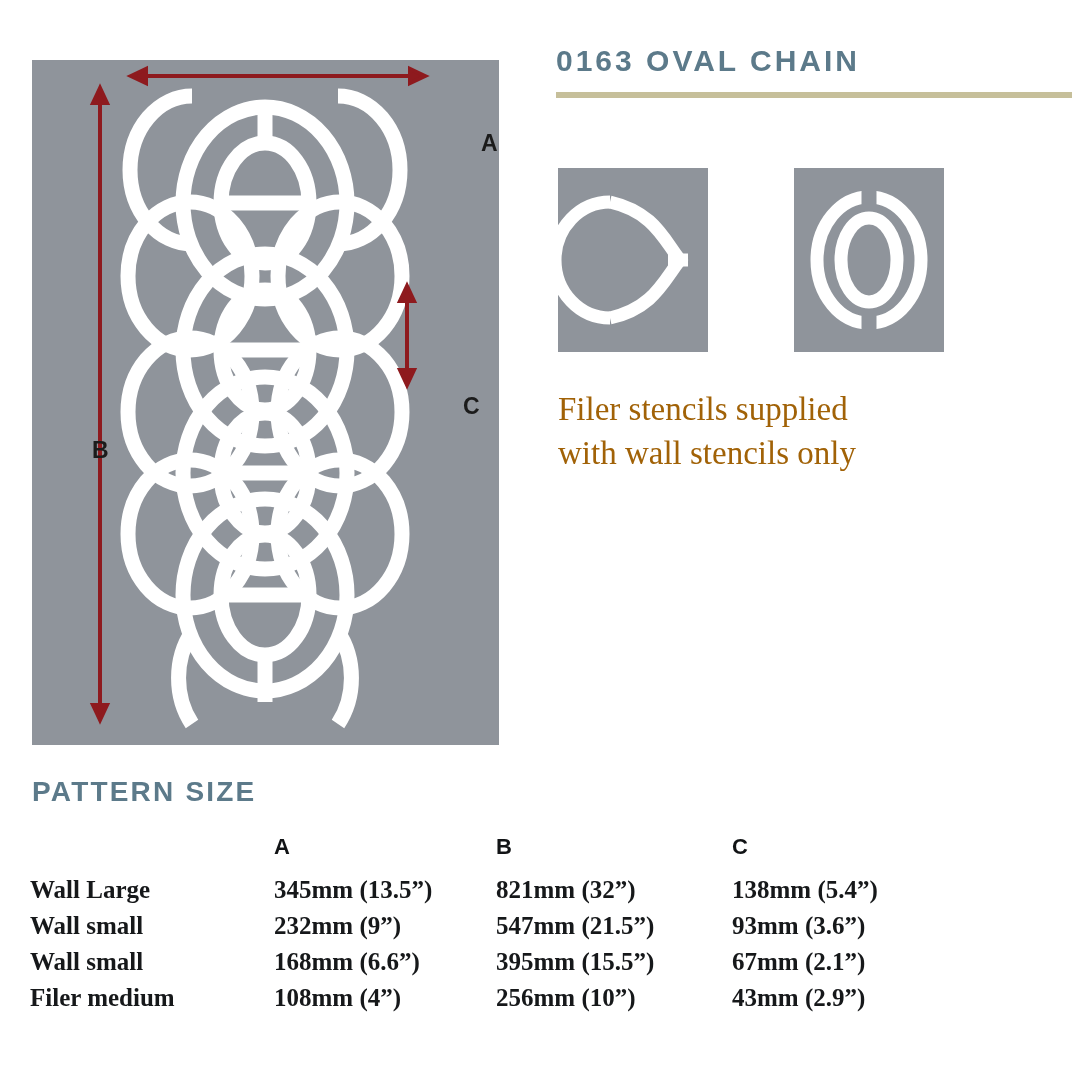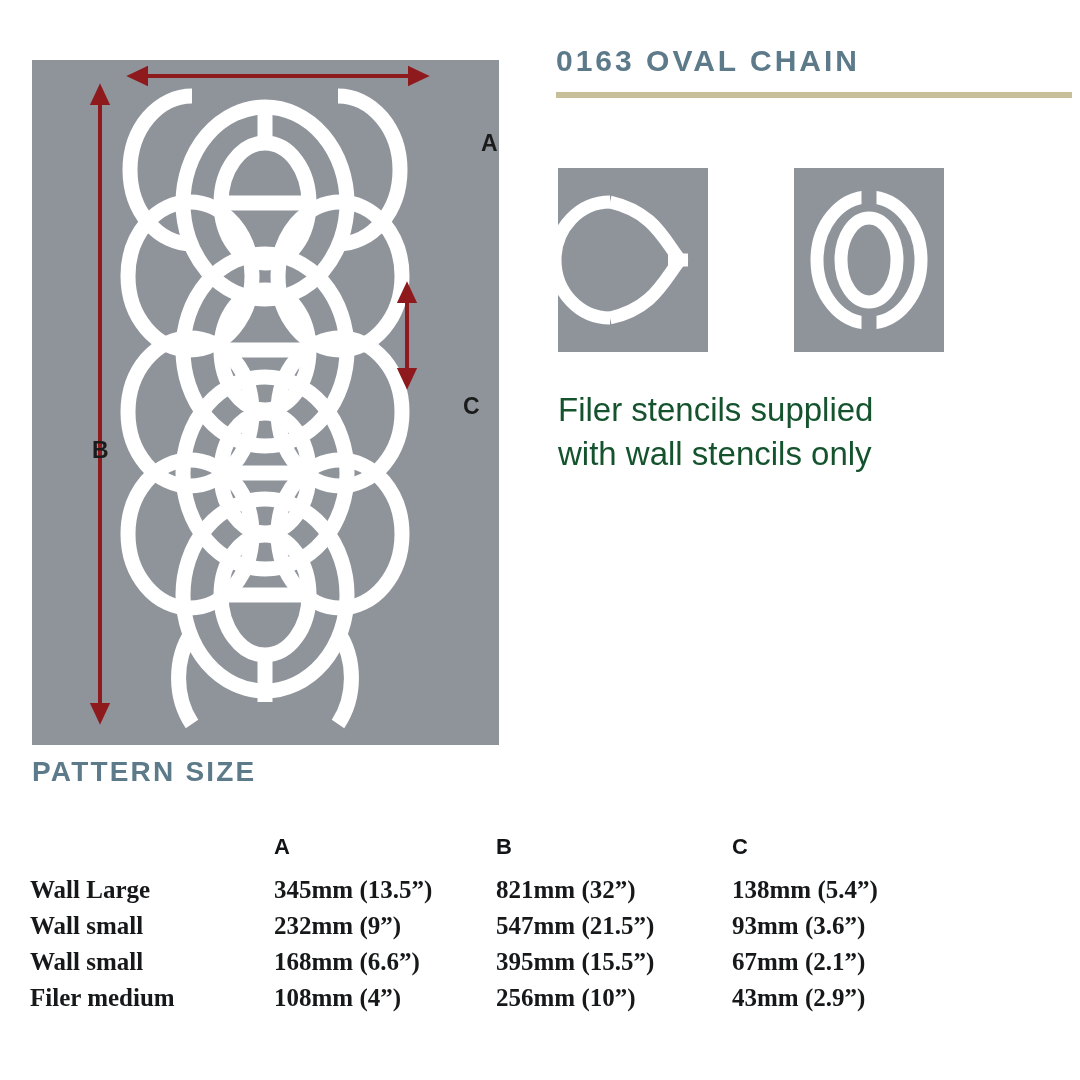--- a/index.html
+++ b/index.html
@@ -86,31 +86,31 @@
     width: 150px;
     height: 184px;
     background: #8f949b;
     position: relative;
   }
   #filler-note {
     position: absolute;
     left: 558px;
     top: 388px;
     width: 500px;
-    font-family: Liberation Sans, sans-serif;
+    font-family: Liberation Serif, serif;
     font-size: 33px;
     line-height: 1.33;
-    color: #14532d;
+    color: #a16207;
   }
 
   
   #pattern-size-heading {
     position: absolute;
     left: 32px;
-    top: 756px;
+    top: 776px;
     font-family: "Liberation Sans", sans-serif;
     font-weight: bold;
     font-size: 28px;
     letter-spacing: 2.2px;
     color: #5c7a8a;
   }
   #size-table {
     position: absolute;
     left: 30px;
     top: 834px;

